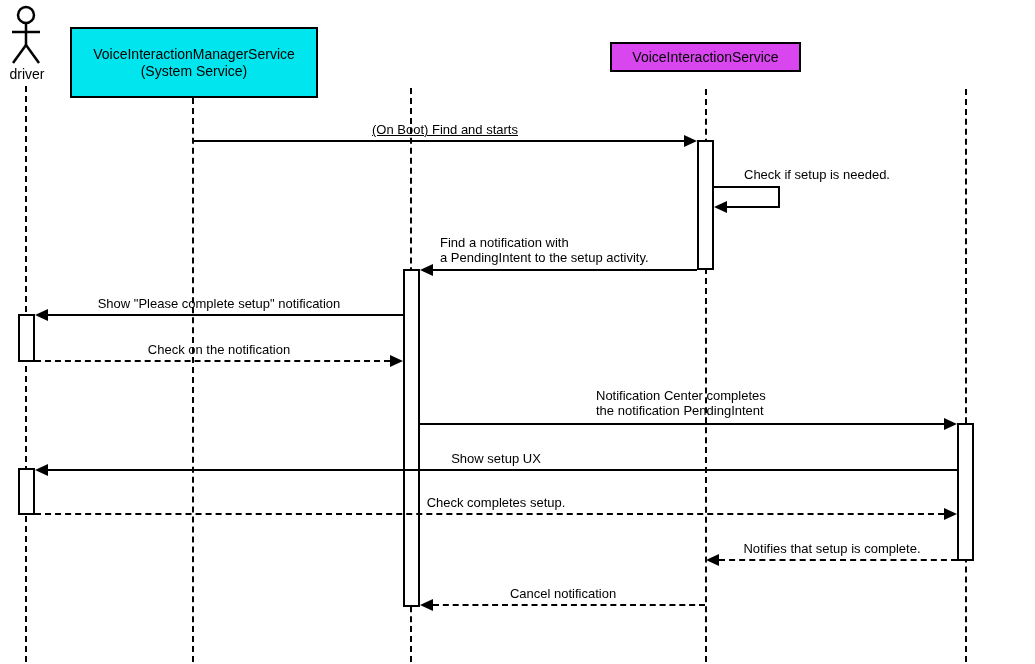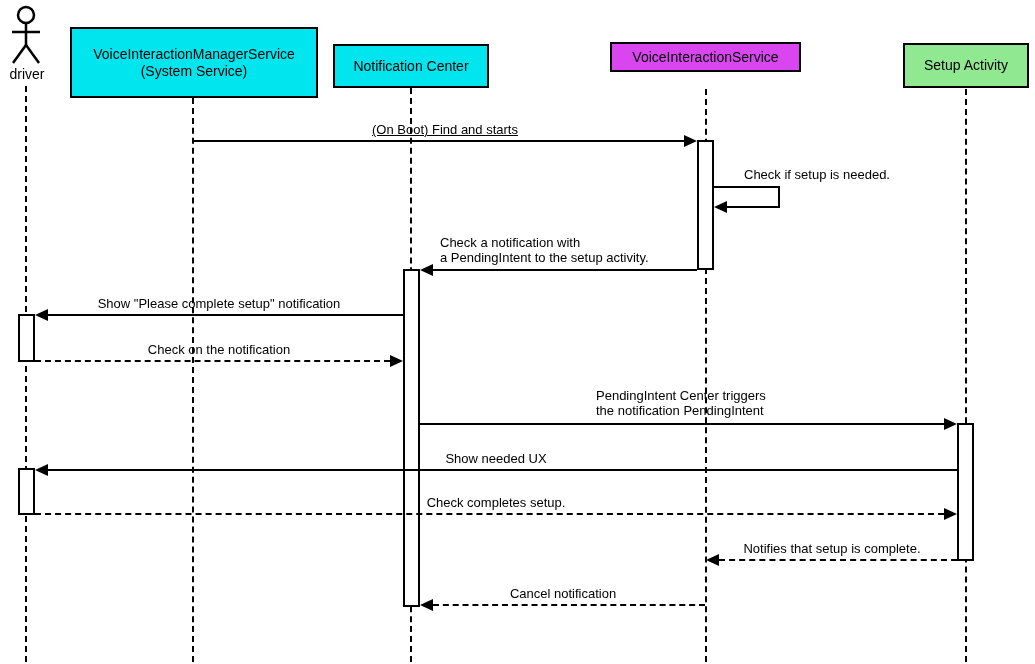--- a/index.html
+++ b/index.html
@@ -65,25 +65,23 @@
       <line x1="5" y1="27" x2="33" y2="27" stroke="#000" stroke-width="2.5"></line>
       <line x1="19" y1="40" x2="6" y2="58" stroke="#000" stroke-width="2.5"></line>
       <line x1="19" y1="40" x2="32" y2="58" stroke="#000" stroke-width="2.5"></line>
     </svg>
   </div>
   <div class="actor-label" style="left:27px; top:66px;">driver</div>
 
   <div class="pbox" style="left: 70px; top: 27px; width: 248px; height: 71px; background-color: rgb(0, 229, 238);">VoiceInteractionManagerService
 (System Service)</div>
 
-  <div class="pbox" style="left: 333px; top: 44px; width: 156px; height: 44px; background-color: rgb(0, 229, 238);">Notification Center</div>
 
   <div class="pbox" style="left: 610px; top: 42px; width: 191px; height: 30px; background-color: #d946ef;">VoiceInteractionService</div>
 
-  <div class="pbox" style="left: 903px; top: 43px; width: 126px; height: 45px; background-color: rgb(144, 232, 144);">Setup Activity</div>
 
   <div class="activation" style="left:697px; top:140px; height:130px;"></div>
   <div class="activation" style="left:403px; top:269px; height:338px;"></div>
   <div class="activation" style="left:18px; top:314px; height:48px;"></div>
   <div class="activation" style="left:18px; top:468px; height:47px;"></div>
   <div class="activation" style="left:957px; top:423px; height:138px;"></div>
 
   <div>
     <div class="mline" style="left:193px; top:140px; width:492px;"></div>
     <div class="head right" style="left:684px; top:135px;"></div>
@@ -94,47 +92,47 @@
     <div class="mline" style="left:714px; top:186px; width:66px;"></div>
     <div class="vline" style="left:778px; top:186px; height:21px;"></div>
     <div class="mline" style="left:726px; top:206px; width:54px;"></div>
     <div class="head left" style="left:714px; top:201px;"></div>
     <div class="mlabel" style="left:736px; top:167px;margin-left:8px;">Check if setup is needed.</div>
   </div>
 
   <div>
     <div class="mline" style="left:433px; top:269px; width:264px;"></div>
     <div class="head left" style="left:420px; top:264px;"></div>
-    <div class="mlabel leftalign" style="left:440px; top:235px;">Check a notification with
+    <div class="mlabel leftalign" style="left:440px; top:235px;">Find a notification with
 a PendingIntent to the setup activity.</div>
   </div>
 
   <div>
     <div class="mline" style="left:48px; top:314px; width:355px;"></div>
     <div class="head left" style="left:35px; top:309px;"></div>
     <div class="mlabel center" style="left:219px; top:296px;">Show "Please complete setup" notification</div>
   </div>
 
   <div>
     <div class="mline dashed" style="left:35px; top:360px; width:355px;"></div>
     <div class="head right" style="left:390px; top:355px;"></div>
     <div class="mlabel center" style="left:219px; top:342px;">Check on the notification</div>
   </div>
 
   <div>
     <div class="mline" style="left:420px; top:423px; width:524px;"></div>
     <div class="head right" style="left:944px; top:418px;"></div>
-    <div class="mlabel leftalign" style="left:596px; top:388px;">PendingIntent Center triggers
+    <div class="mlabel leftalign" style="left:596px; top:388px;">Notification Center completes
 the notification PendingIntent</div>
   </div>
 
   <div>
     <div class="mline" style="left:48px; top:469px; width:909px;"></div>
     <div class="head left" style="left:35px; top:464px;"></div>
-    <div class="mlabel center" style="left:496px; top:451px;">Show needed UX</div>
+    <div class="mlabel center" style="left:496px; top:451px;">Show setup UX</div>
   </div>
 
   <div>
     <div class="mline dashed" style="left:35px; top:513px; width:909px;"></div>
     <div class="head right" style="left:944px; top:508px;"></div>
     <div class="mlabel center" style="left:496px; top:495px;">Check completes setup.</div>
   </div>
 
   <div>
     <div class="mline dashed" style="left:719px; top:559px; width:238px;"></div>

